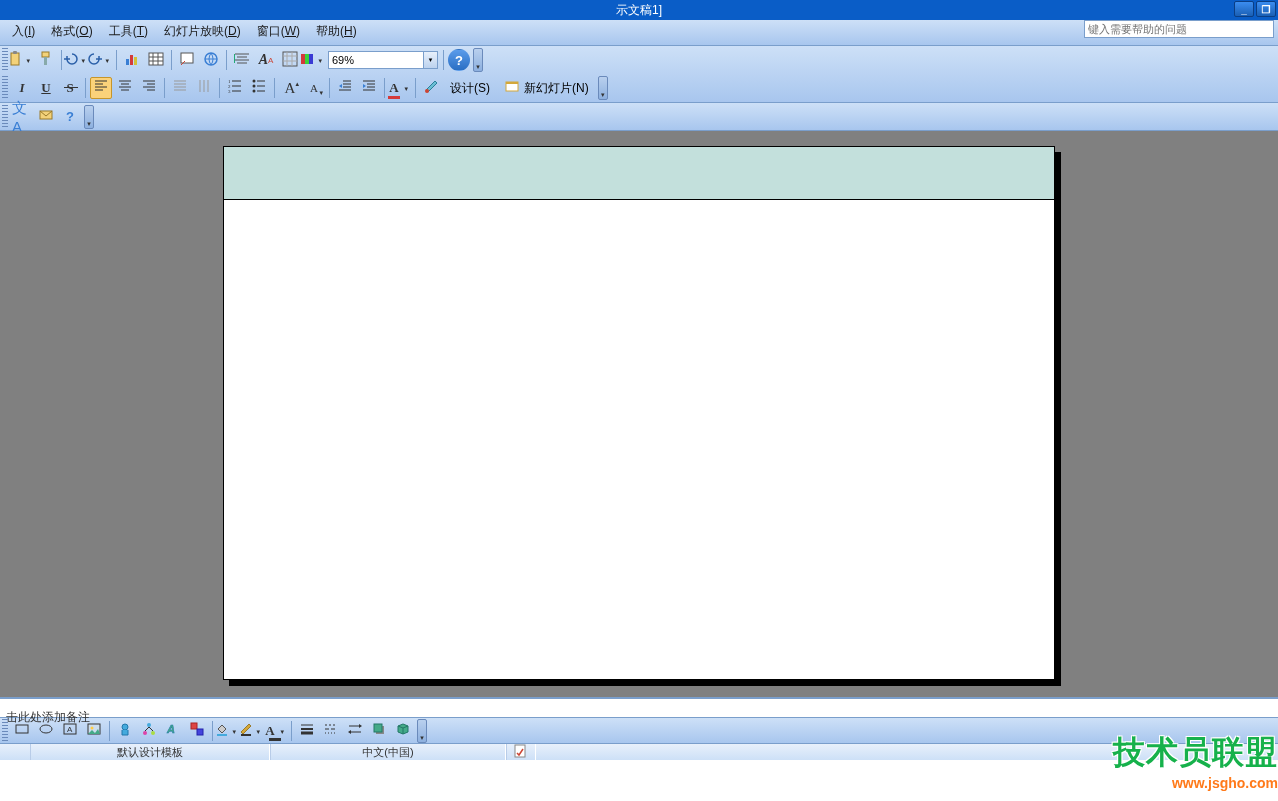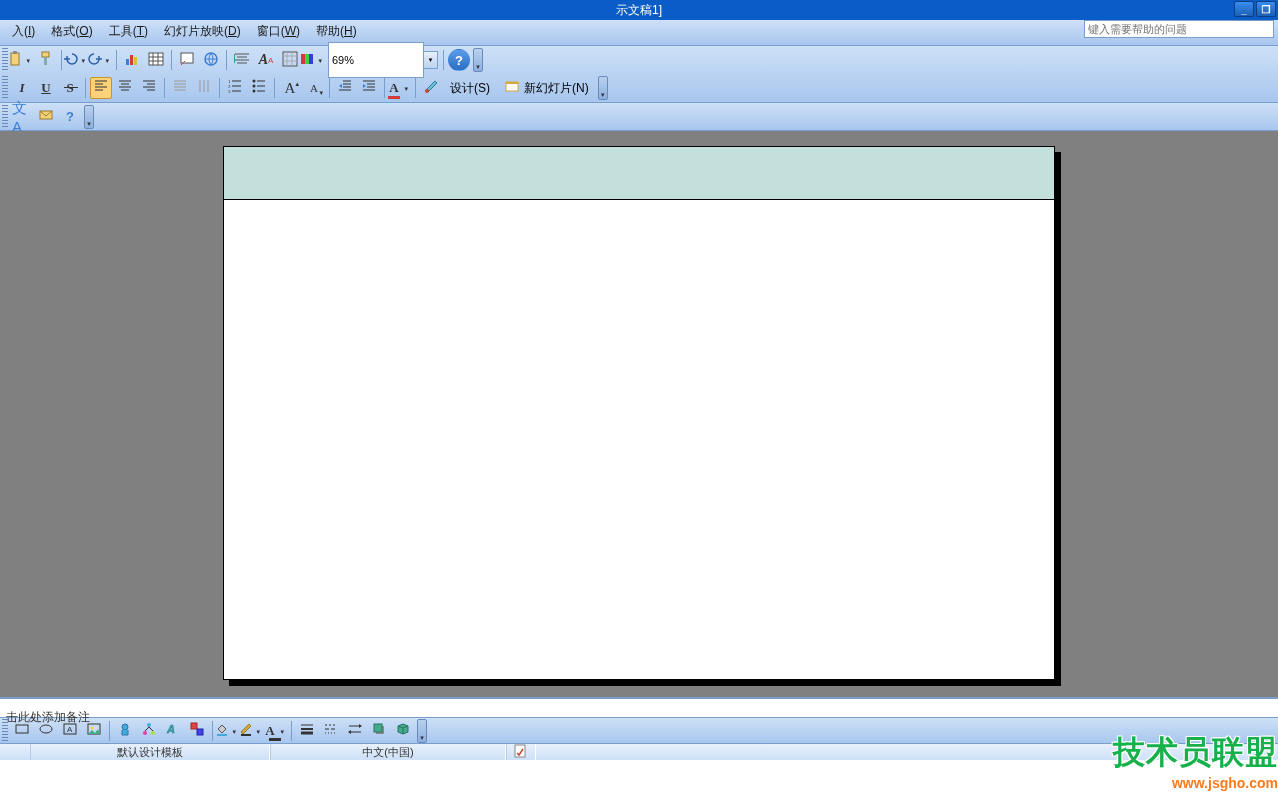--- a/index.html
+++ b/index.html
@@ -22,21 +22,21 @@
 .toolbars { background: linear-gradient(to bottom,#cde0f7,#a8c6ee); border-bottom: 1px solid #7a9ecb; }
 .toolbar-row { display: flex; align-items: center; height: 28px; padding: 0 2px; }
 .tb-grip { width: 6px; height: 24px; background: repeating-linear-gradient(to bottom, #6a8abb 0 1px, transparent 1px 3px); margin-right: 2px; cursor: move; }
 .tb-btn { width: 22px; height: 22px; display: flex; align-items: center; justify-content: center; margin: 0 1px; cursor: pointer; border: 1px solid transparent; border-radius: 2px; font-size: 13px; color: #333; position: relative; }
 .tb-btn.active { background: #fbd27a; border-color: #c6952a; }
 .tb-btn.split { padding-right: 12px; }
 .tb-btn.split::after { content: "▾"; font-size: 7px; position: absolute; right: 2px; top: 7px; color: #333; }
 .tb-sep { width: 1px; height: 20px; background: #7a9ecb; margin: 0 3px; }
 .tb-end { width: 10px; height: 24px; background: linear-gradient(to bottom,#b9d0ee,#8db0df); border: 1px solid #6a8abb; border-radius: 2px; display: flex; align-items: flex-end; justify-content: center; margin-left: 2px; cursor: pointer; font-size: 7px; color: #333; }
 .zoom-box { display: flex; align-items: center; margin: 0 2px; }
-.zoom-box input { width: 96px; height: 36px; border: 1px solid #7a9ecb; font-size: 11px; padding: 0 3px; background: #fff; }
+.zoom-box input { width: 96px; height: 18px; border: 1px solid #7a9ecb; font-size: 11px; padding: 0 3px; background: #fff; }
 .zoom-box .dd { width: 14px; height: 18px; background: linear-gradient(to bottom,#e8f0fb,#bcd2ee); border: 1px solid #7a9ecb; border-left: none; display: flex; align-items: center; justify-content: center; font-size: 7px; cursor: pointer; }
 .design-btn, .newslide-btn { display: flex; align-items: center; height: 22px; padding: 0 6px; cursor: pointer; border: 1px solid transparent; border-radius: 2px; gap: 4px; }
 
 
 .toolbar-row2 .tb-btn { font-family: "Times New Roman", serif; }
 
 
 .mini-toolbar { display: flex; align-items: center; height: 28px; background: linear-gradient(to bottom,#cde0f7,#a8c6ee); border-bottom: 1px solid #7a9ecb; padding: 0 2px; }
 
 

